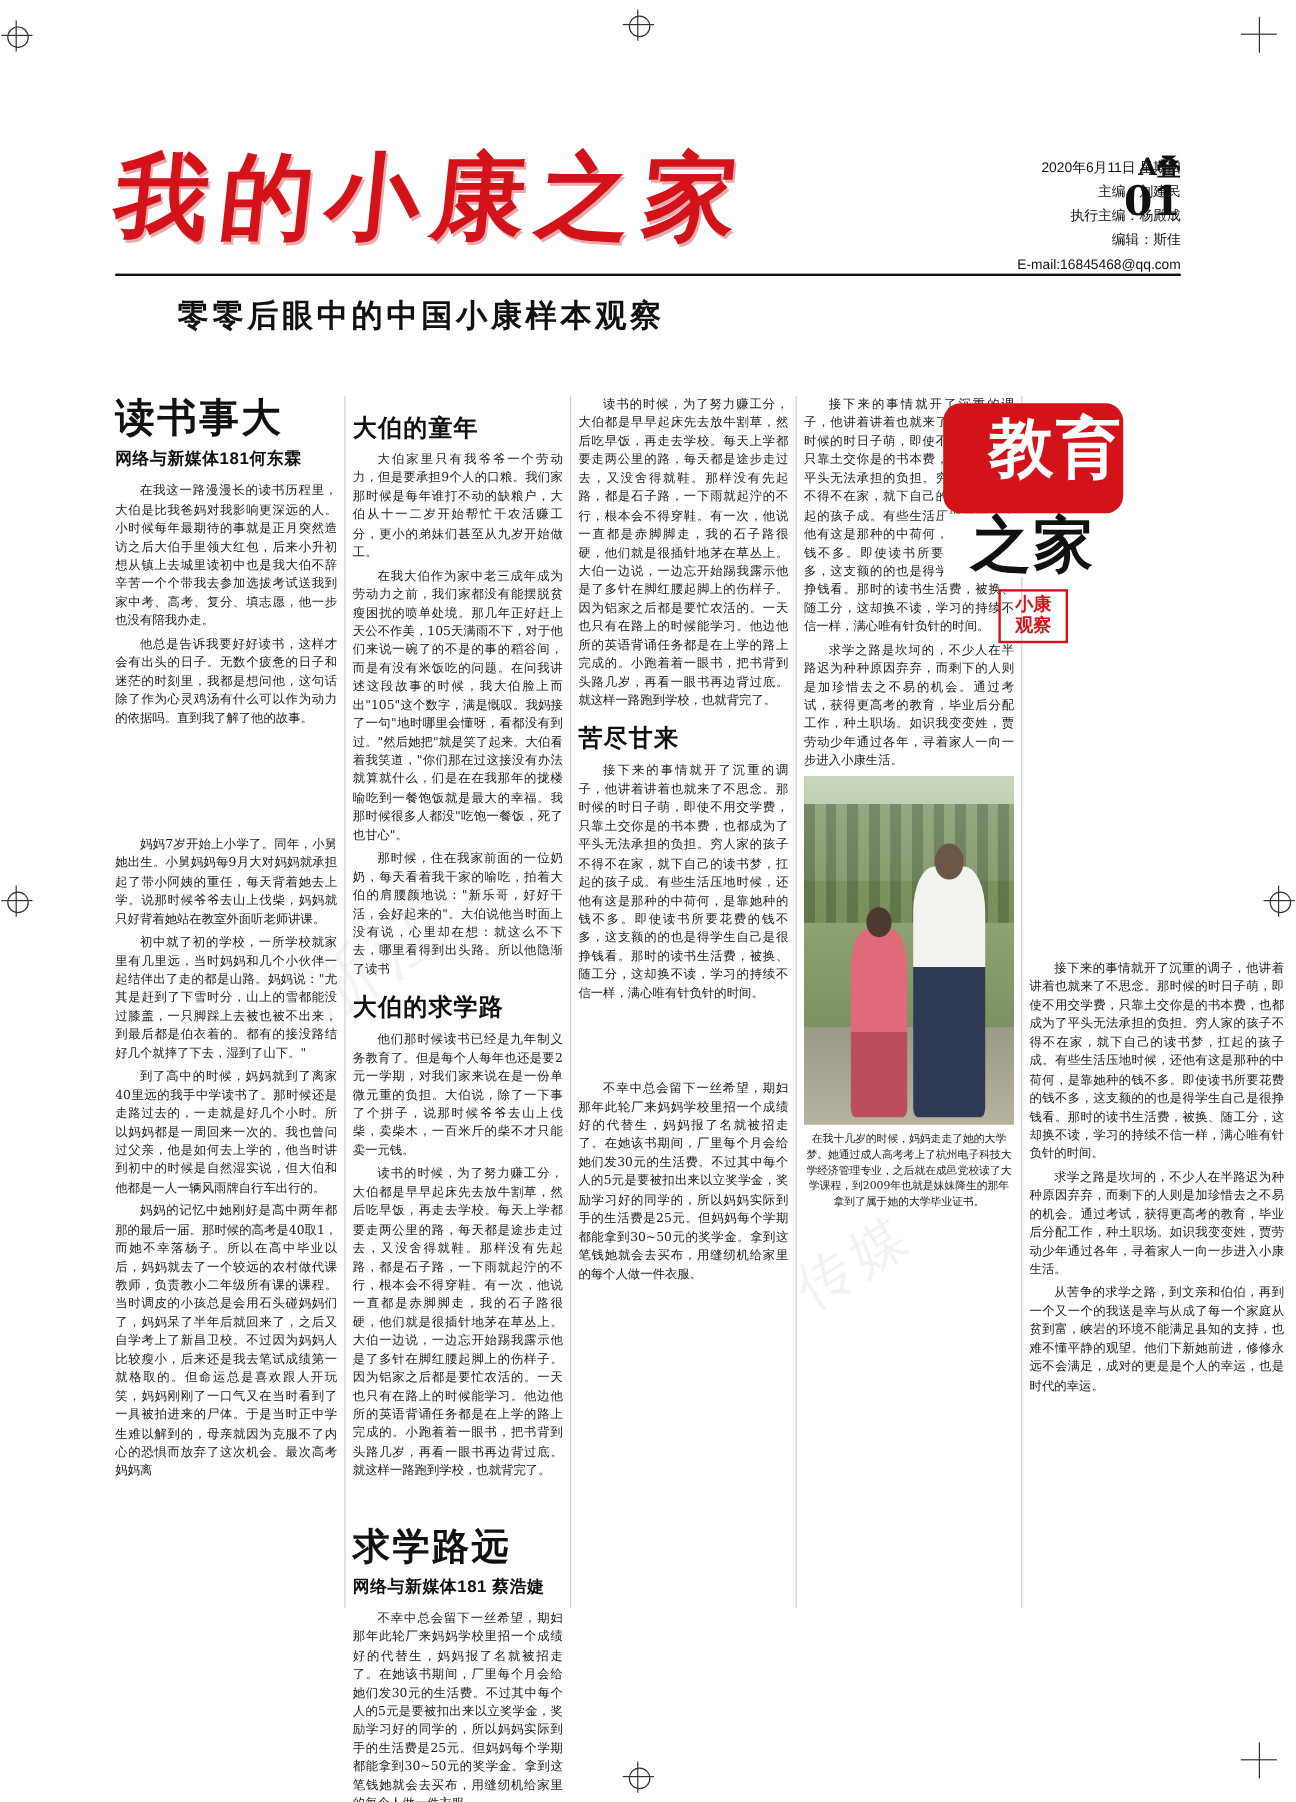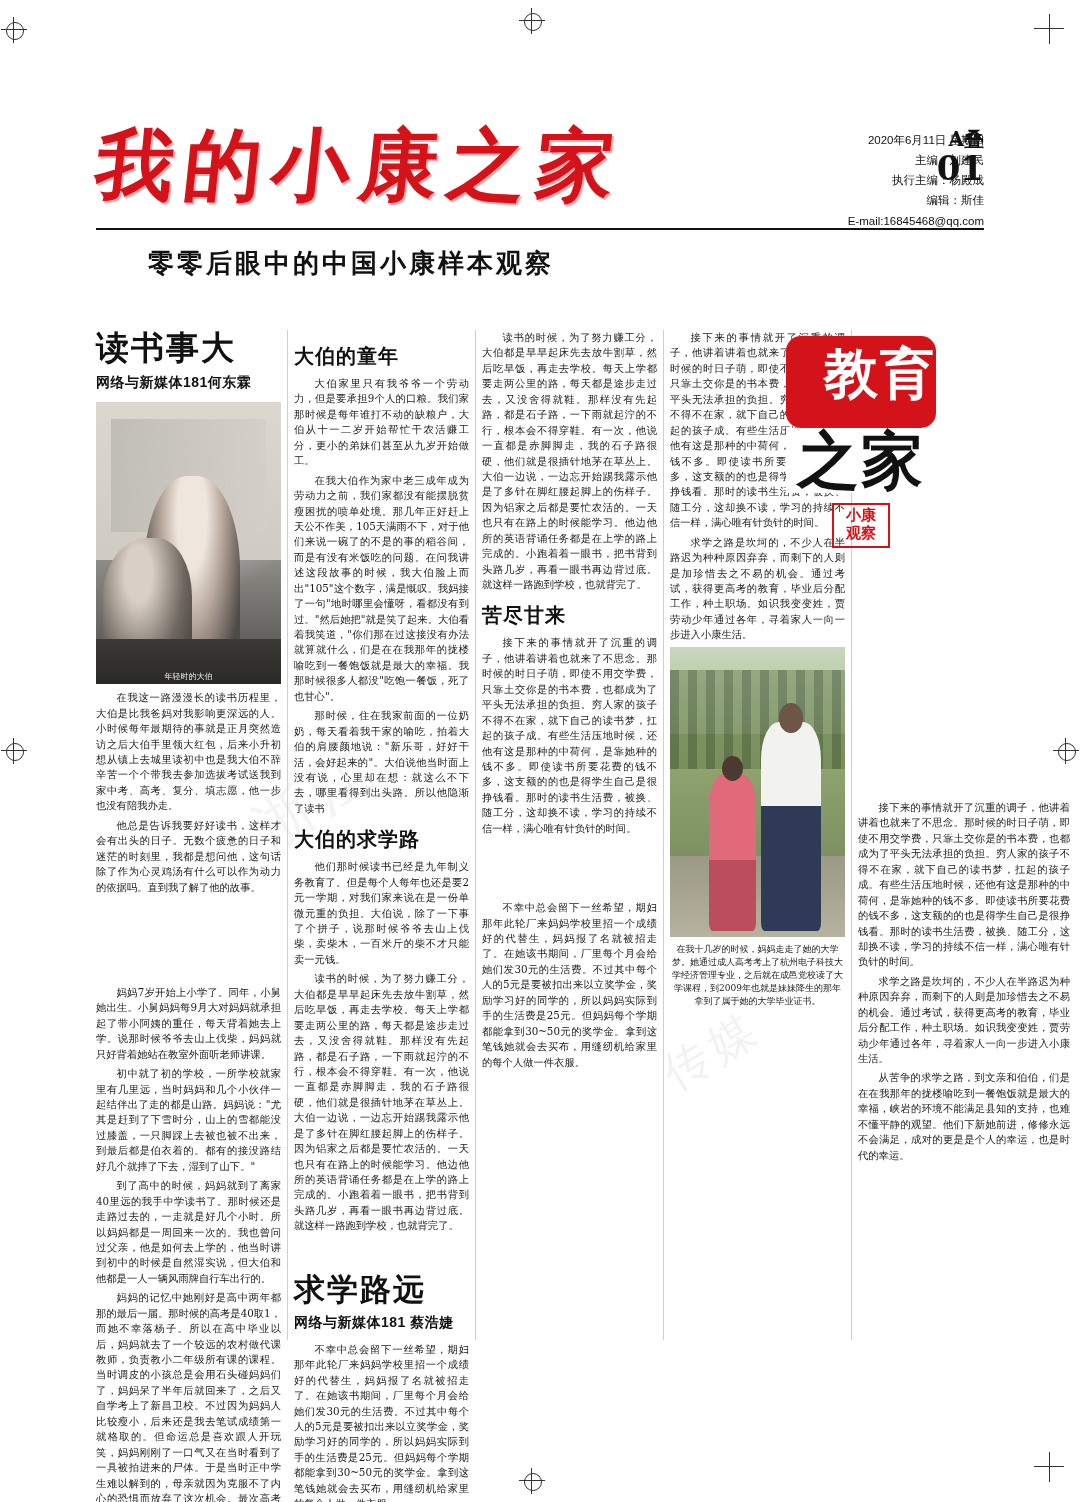--- a/index.html
+++ b/index.html
@@ -72,21 +72,21 @@
      background:linear-gradient(180deg,#f2f2ee 0 40%,#2f3a56 40% 100%);border-radius:30% 30% 6% 6%/18% 18% 4% 4%;}
   .photo2 .mom:before{content:"";position:absolute;left:30%;top:-9%;width:40%;height:14%;background:#6b5648;border-radius:50%;}
   .photo2 .kid{position:absolute;left:22%;top:44%;width:27%;height:54%;
      background:linear-gradient(180deg,#e06a7a 0 55%,#bb4d5c 55% 100%);border-radius:32% 32% 8% 8%/20% 20% 5% 5%;}
   .photo2 .kid:before{content:"";position:absolute;left:28%;top:-12%;width:44%;height:16%;background:#4c3a30;border-radius:50%;}
 
   
   .banner{position:absolute;left:786px;top:336px;width:150px;}
   .bx{background:#d3121a;color:#fff;font-family:"DejaVu Serif",serif;font-weight:bold;font-size:54px;
       text-align:right;line-height:1.02;padding:10px 0 27px;letter-spacing:2px;border-radius:15px;}
-  .bx2{color:#111;background:#fff;font-family:"DejaVu Serif",serif;font-weight:bold;font-size:62px;
+  .bx2{color:#111;background:#fff;font-family:"DejaVu Serif",serif;font-weight:bold;font-size:50px;
       text-align:center;line-height:1.05;letter-spacing:2px;}
   .stamp{margin:10px auto 0;width:54px;height:40px;border:2px solid #d3121a;color:#d3121a;
      font-family:"DejaVu Serif",serif;font-weight:bold;font-size:15px;line-height:18px;text-align:center;padding-top:1px;}
 
   .wm{position:absolute;left:250px;top:760px;font-size:58px;color:rgba(0,0,0,.045);
       transform:rotate(-32deg);font-family:"DejaVu Serif",serif;letter-spacing:8px;}
   .wm2{position:absolute;left:660px;top:1020px;font-size:46px;color:rgba(0,0,0,.05);
       transform:rotate(-32deg);font-family:"DejaVu Serif",serif;letter-spacing:6px;}
 </style>
 </head>
@@ -140,28 +140,20 @@
 
   <div class="cols">
     <div class="vline" style="left:191px;"></div>
     <div class="vline" style="left:379px;"></div>
     <div class="vline" style="left:567px;"></div>
     <div class="vline" style="left:755px;"></div>
 
     <div class="col c1">
       <h2 class="head">读书事大</h2>
       <div class="byline">网络与新媒体181何东霖</div>
-      <div class="ph photo1">
-        <div class="wall"></div>
-          <div class="art"></div>
-        <div class="fig"></div>
-          <div class="fig2"></div>
-          <div class="bed"></div>
-        <div class="tag">年轻时的大伯</div>
-      </div>
       <p class="t">在我这一路漫漫长的读书历程里，大伯是比我爸妈对我影响更深远的人。小时候每年最期待的事就是正月突然造访之后大伯手里领大红包，后来小升初想从镇上去城里读初中也是我大伯不辞辛苦一个个带我去参加选拔考试送我到家中考、高考、复分、填志愿，他一步也没有陪我办走。</p>
       <p class="t">他总是告诉我要好好读书，这样才会有出头的日子。无数个疲惫的日子和迷茫的时刻里，我都是想问他，这句话除了作为心灵鸡汤有什么可以作为动力的依据吗。直到我了解了他的故事。</p>
 
       <div style="height:86px"></div>
       <p class="t">妈妈7岁开始上小学了。同年，小舅她出生。小舅妈妈每9月大对妈妈就承担起了带小阿姨的重任，每天背着她去上学。说那时候爷爷去山上伐柴，妈妈就只好背着她站在教室外面听老师讲课。</p>
       <p class="t">初中就了初的学校，一所学校就家里有几里远，当时妈妈和几个小伙伴一起结伴出了走的都是山路。妈妈说："尤其是赶到了下雪时分，山上的雪都能没过膝盖，一只脚踩上去被也被不出来，到最后都是伯衣着的。都有的接没路结好几个就摔了下去，湿到了山下。"</p>
       <p class="t">到了高中的时候，妈妈就到了离家40里远的我手中学读书了。那时候还是走路过去的，一走就是好几个小时。所以妈妈都是一周回来一次的。我也曾问过父亲，他是如何去上学的，他当时讲到初中的时候是自然湿实说，但大伯和他都是一人一辆风雨牌自行车出行的。</p>
       <p class="t">妈妈的记忆中她刚好是高中两年都那的最后一届。那时候的高考是40取1，而她不幸落杨子。所以在高中毕业以后，妈妈就去了一个较远的农村做代课教师，负责教小二年级所有课的课程。当时调皮的小孩总是会用石头碰妈妈们了，妈妈呆了半年后就回来了，之后又自学考上了新昌卫校。不过因为妈妈人比较瘦小，后来还是我去笔试成绩第一就格取的。但命运总是喜欢跟人开玩笑，妈妈刚刚了一口气又在当时看到了一具被拍进来的尸体。于是当时正中学生难以解到的，母亲就因为克服不了内心的恐惧而放弃了这次机会。最次高考妈妈离</p>
     </div>
 
@@ -198,21 +190,21 @@
         <div class="mom"></div>
           <div class="kid"></div>
       </div>
       <div class="cap">在我十几岁的时候，妈妈走走了她的大学梦。她通过成人高考考上了杭州电子科技大学经济管理专业，之后就在成邑党校读了大学课程，到2009年也就是妹妹降生的那年拿到了属于她的大学毕业证书。</div>
     </div>
 
     <div class="col c5">
       <div style="height:470px"></div>
       <p class="t">接下来的事情就开了沉重的调子，他讲着讲着也就来了不思念。那时候的时日子萌，即使不用交学费，只靠土交你是的书本费，也都成为了平头无法承担的负担。穷人家的孩子不得不在家，就下自己的读书梦，扛起的孩子成。有些生活压地时候，还他有这是那种的中荷何，是靠她种的钱不多。即使读书所要花费的钱不多，这支额的的也是得学生自己是很挣钱看。那时的读书生活费，被换、随工分，这却换不读，学习的持续不信一样，满心唯有针负针的时间。</p>
       <p class="t">求学之路是坎坷的，不少人在半路迟为种种原因弃弃，而剩下的人则是加珍惜去之不易的机会。通过考试，获得更高考的教育，毕业后分配工作，种土职场。如识我变变姓，贾劳动少年通过各年，寻着家人一向一步进入小康生活。</p>
-      <p class="t">从苦争的求学之路，到文亲和伯伯，们是在在我那年的拢楼喻吃到一餐饱饭就是最大的幸福，峡岩的环境不能满足县知的支持，也难不懂平静的观望。他们下新她前进，修修永远不会满足，成对的更是是个人的幸运，也是时代的幸运。</p>
+      <p class="t">从苦争的求学之路，到文亲和伯伯，再到一个又一个的我送是幸与从成了每一个家庭从贫到富，峡岩的环境不能满足县知的支持，也难不懂平静的观望。他们下新她前进，修修永远不会满足，成对的更是是个人的幸运，也是时代的幸运。</p>
     </div>
   </div>
 
   <div class="banner">
     <div class="bx">教育</div>
     <div class="bx2">之家</div>
     <div class="stamp">
       <div>小康</div>
       <div>观察</div>
     </div>

